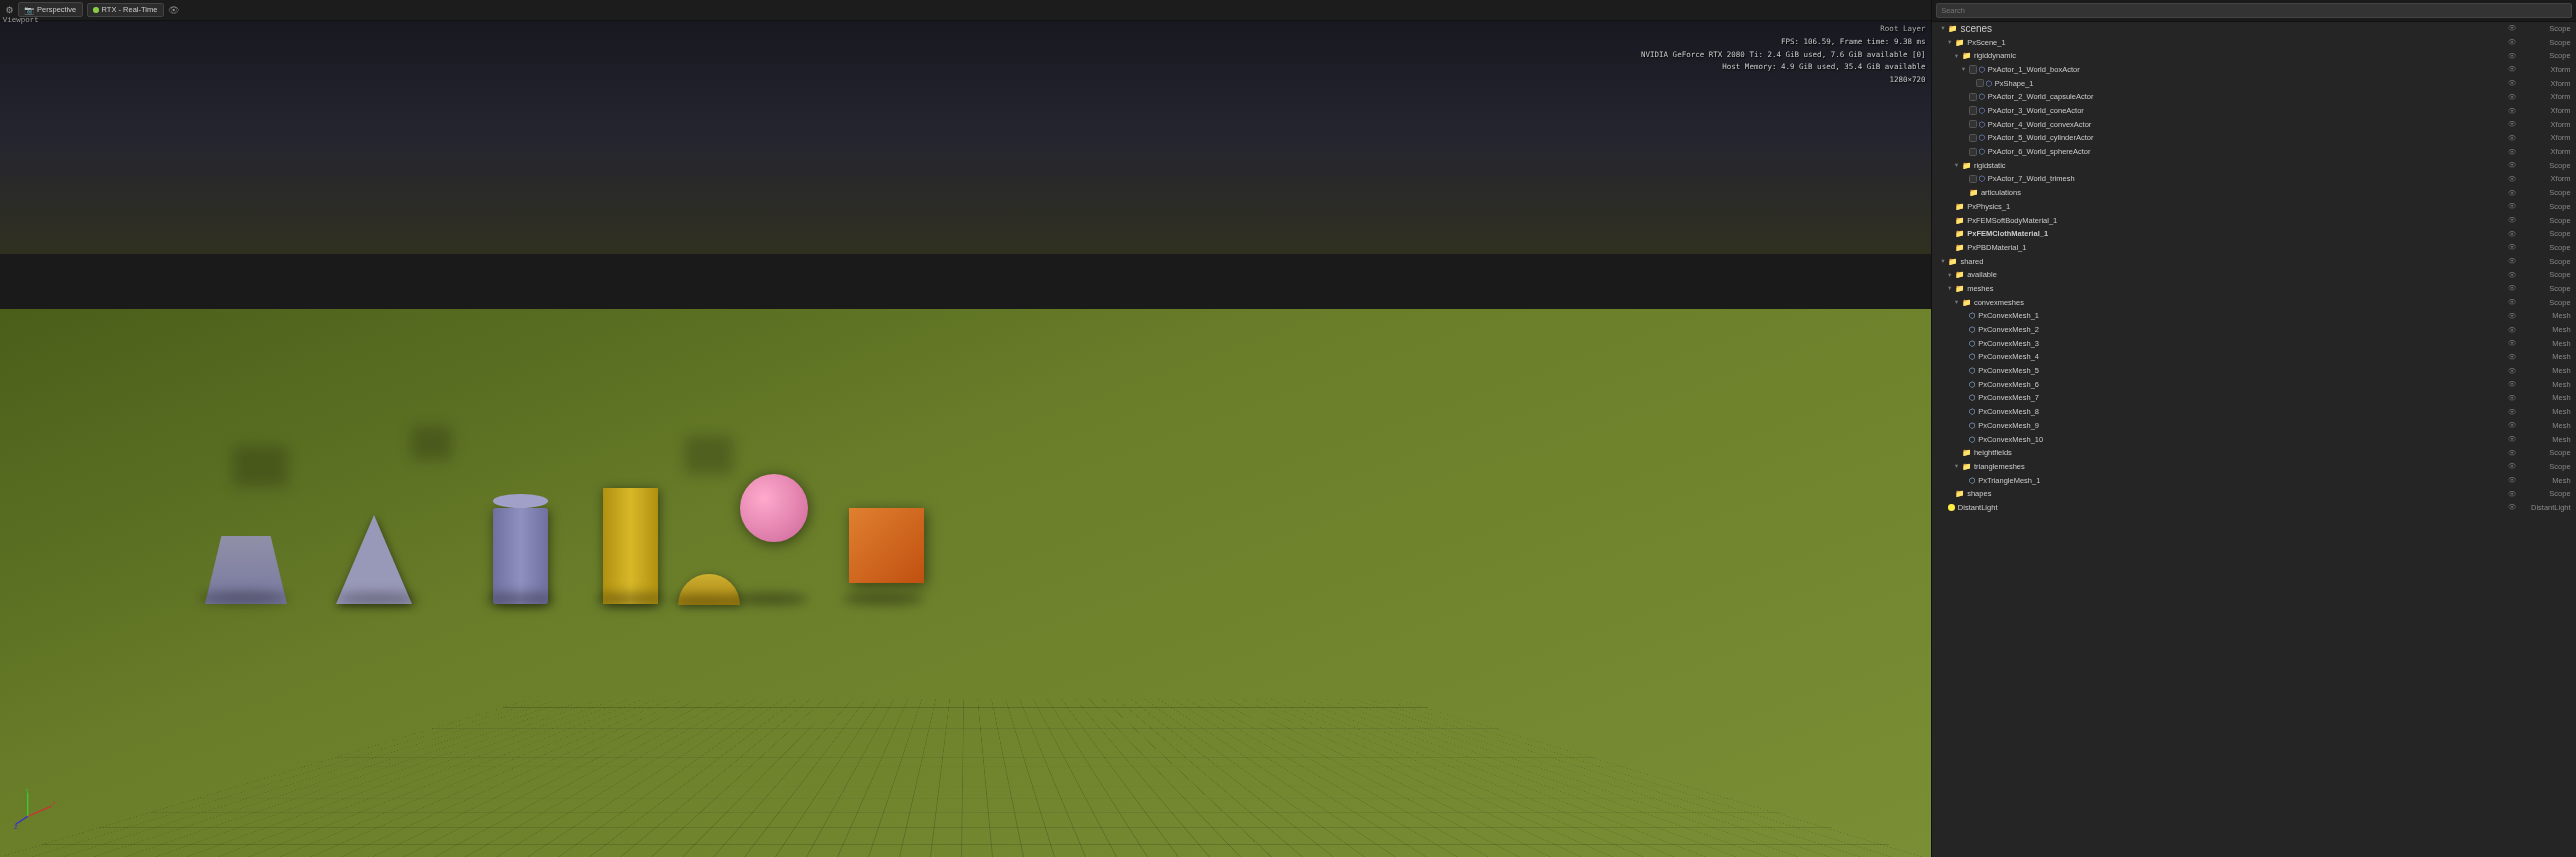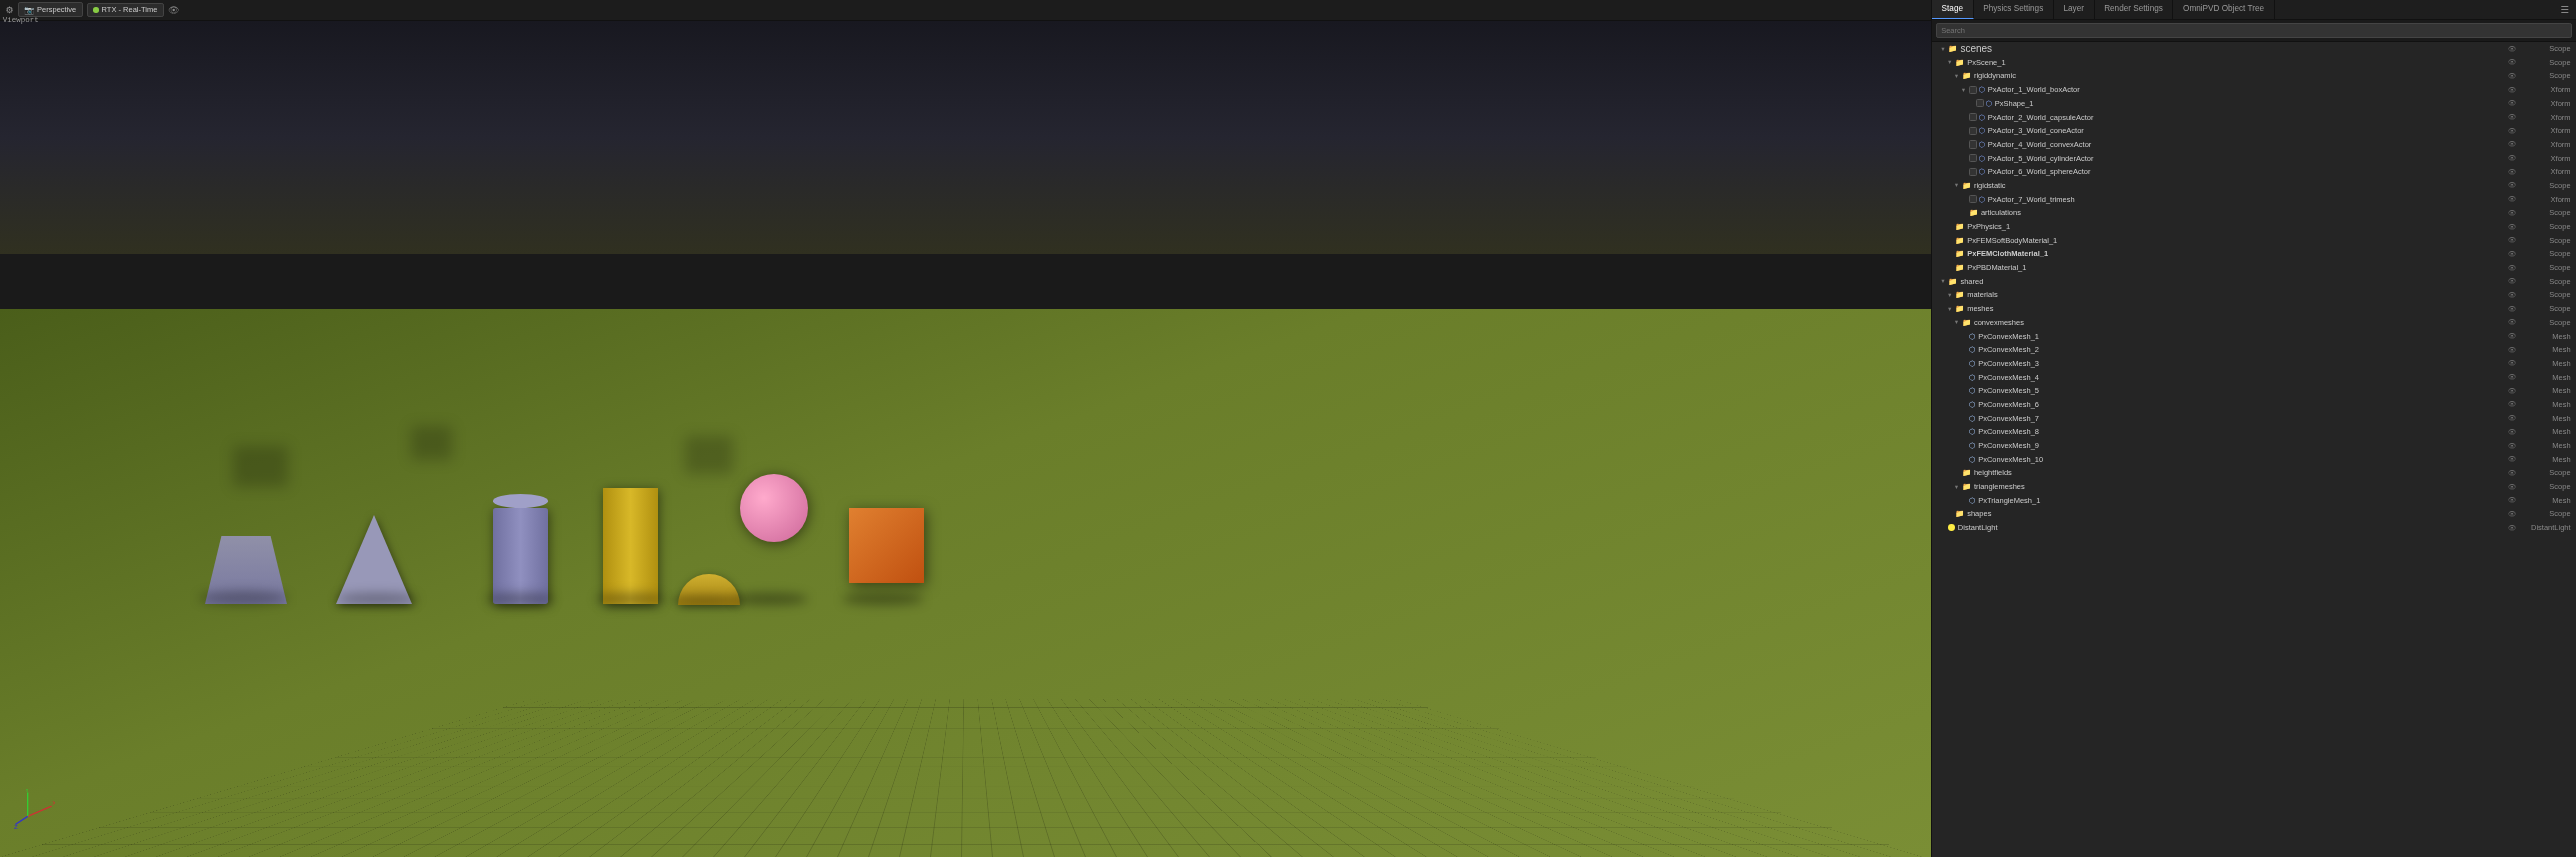--- a/index.html
+++ b/index.html
@@ -34,20 +34,27 @@
           <span style="color:#88aaff;font-size:8.2px;">📷</span>
           <span>Perspective</span>
         </div>
         <div style="display:flex;align-items:center;gap:2.7px;background:rgba(255,255,255,0.07);border:0.7px solid #444;border-radius:2.1px;padding:1.4px 5.5px;color:#ccc;font-size:7.5px;cursor:pointer;">
           <span style="width:5.5px;height:5.5px;border-radius:50%;background:#88cc44;display:inline-block;"></span>
           <span>RTX - Real-Time</span>
         </div>
         <div style="color:#888;cursor:pointer;font-size:9px;">👁</div>
       </div>
 
+      <div style="position:absolute;top:23px;right:5.5px;color:#cccccc;font-size:7.5px;line-height:1.7;text-align:right;z-index:15;font-family:monospace;text-shadow:0.7px 0.7px 1.4px #000;">
+        <div style="color:#aaa;">Root Layer</div>
+        <div>FPS: 106.59, Frame time: 9.38 ms</div>
+        <div>NVIDIA GeForce RTX 2080 Ti: 2.4 GiB used,  7.6 GiB available [0]</div>
+        <div>Host Memory: 4.9 GiB used, 35.4 GiB available</div>
+        <div>1280×720</div>
+      </div>
 
       <div style="position:absolute;top:20.5px;left:0;right:0;height:233px;background:linear-gradient(to bottom,#181820,#252530,#303020);"></div>
 
       <div style="position:absolute;bottom:0;left:0;right:0;height:548px;background:linear-gradient(160deg,#4a5e1a 0%,#6a7e2a 40%,#7a8e35 100%);overflow:hidden;">
         <div style="position:absolute;top:0;left:0;right:0;bottom:0;background-image:linear-gradient(rgba(0,0,0,0.18) 0.7px,transparent 0.7px),linear-gradient(90deg,rgba(0,0,0,0.18) 0.7px,transparent 0.7px);background-size:31px 31px;transform:perspective(342px) rotateX(50deg);transform-origin:bottom center;"></div>
       </div>
 
       <div style="position:absolute;bottom:253px;left:205px;width:82px;height:68px;background:linear-gradient(to bottom,#9090a8,#7878a0);clip-path:polygon(20% 0%,80% 0%,100% 100%,0% 100%);filter:drop-shadow(2.1px 3.4px 5.5px rgba(0,0,0,0.6));"></div>
 
       <div style="position:absolute;bottom:253px;left:336px;">
@@ -88,29 +95,20 @@
 
           <line x1="20" y1="40" x2="2" y2="52" stroke="#3333cc" stroke-width="2"></line>
           <text x="0" y="58" fill="#3333cc" font-size="9">Z</text>
         </svg>
       </div>
 
     </div>
 
     <div style="flex:1;display:flex;flex-direction:column;background:#252525;border-left:0.7px solid #111;overflow:hidden;min-width:0;">
 
-      <div style="display:flex;background:#1e1e1e;border-bottom:0.7px solid #111;flex-shrink:0;align-items:stretch;">
-        <div style="padding:4.1px 9.6px;font-size:8.2px;color:#ffffff;cursor:pointer;border-right:0.7px solid #111;background:#252525;border-bottom:1.4px solid #5599ff;">Stage</div>
-        <div style="padding:4.1px 9.6px;font-size:8.2px;color:#999;cursor:pointer;border-right:0.7px solid #111;">Physics Settings</div>
-        <div style="padding:4.1px 9.6px;font-size:8.2px;color:#999;cursor:pointer;border-right:0.7px solid #111;">Layer</div>
-        <div style="padding:4.1px 9.6px;font-size:8.2px;color:#999;cursor:pointer;border-right:0.7px solid #111;">Render Settings</div>
-        <div style="padding:4.1px 9.6px;font-size:8.2px;color:#999;cursor:pointer;border-right:0.7px solid #111;">OmniPVD Object Tree</div>
-        <div style="flex:1;"></div>
-        <div style="padding:4.1px 6.8px;color:#888;cursor:pointer;font-size:9.6px;">☰</div>
-      </div>
 
       <div style="padding:2.7px 4.1px;background:#1a1a1a;border-bottom:0.7px solid #111;flex-shrink:0;">
         <input type="text" style="width: 100%; background: rgb(51, 51, 51); border: 0.7px solid rgb(68, 68, 68); border-radius: 2.1px; padding: 2.1px 4.1px; color: rgb(204, 204, 204); font-size: 7.5px; outline: none;" placeholder="Search">
       </div>
 
 
       <div style="flex:1;overflow-y:auto;overflow-x:hidden;background:#252525;" id="tree-container">
       <div style="display: flex; align-items: center; height: 13.7px; padding: 0px 2.7px; cursor: pointer;">
             <span style="display: inline-block; width: 5.5px; flex-shrink: 0;"></span>
             <span style="width: 8.2px; font-size: 5.5px; color: rgb(119, 119, 119); flex-shrink: 0;">▼</span>
@@ -260,21 +258,21 @@
             <span style="width: 8.2px; font-size: 5.5px; color: rgb(119, 119, 119); flex-shrink: 0;">▼</span>
             <span style="margin-right: 2.7px; font-size: 7.5px; flex-shrink: 0; color: rgb(204, 153, 68);">📁</span>
             <span style="flex: 1 1 0%; white-space: nowrap; overflow: hidden; text-overflow: ellipsis; font-size: 7.5px; color: rgb(204, 204, 204); font-family: Arial, sans-serif;">shared</span>
             <span style="width: 12.3px; color: rgb(119, 119, 119); font-size: 6.8px; text-align: center; flex-shrink: 0; cursor: pointer;">👁</span>
             <span style="width: 55px; font-size: 7.5px; color: rgb(136, 136, 136); text-align: right; padding-right: 2.7px; font-family: Arial, sans-serif; flex-shrink: 0;">Scope</span>
           </div>
           <div style="display: flex; align-items: center; height: 13.7px; padding: 0px 2.7px; cursor: pointer;">
             <span style="display: inline-block; width: 12.3px; flex-shrink: 0;"></span>
             <span style="width: 8.2px; font-size: 5.5px; color: rgb(119, 119, 119); flex-shrink: 0;">▼</span>
             <span style="margin-right: 2.7px; font-size: 7.5px; flex-shrink: 0; color: rgb(204, 153, 68);">📁</span>
-            <span style="flex: 1 1 0%; white-space: nowrap; overflow: hidden; text-overflow: ellipsis; font-size: 7.5px; color: rgb(204, 204, 204); font-family: Arial, sans-serif;">materials</span>
+            <span style="flex: 1 1 0%; white-space: nowrap; overflow: hidden; text-overflow: ellipsis; font-size: 7.5px; color: rgb(204, 204, 204); font-family: Arial, sans-serif;">available</span>
             <span style="width: 12.3px; color: rgb(119, 119, 119); font-size: 6.8px; text-align: center; flex-shrink: 0; cursor: pointer;">👁</span>
             <span style="width: 55px; font-size: 7.5px; color: rgb(136, 136, 136); text-align: right; padding-right: 2.7px; font-family: Arial, sans-serif; flex-shrink: 0;">Scope</span>
           </div>
           <div style="display: flex; align-items: center; height: 13.7px; padding: 0px 2.7px; cursor: pointer;">
             <span style="display: inline-block; width: 12.3px; flex-shrink: 0;"></span>
             <span style="width: 8.2px; font-size: 5.5px; color: rgb(119, 119, 119); flex-shrink: 0;">▼</span>
             <span style="margin-right: 2.7px; font-size: 7.5px; flex-shrink: 0; color: rgb(204, 153, 68);">📁</span>
             <span style="flex: 1 1 0%; white-space: nowrap; overflow: hidden; text-overflow: ellipsis; font-size: 7.5px; color: rgb(204, 204, 204); font-family: Arial, sans-serif;">meshes</span>
             <span style="width: 12.3px; color: rgb(119, 119, 119); font-size: 6.8px; text-align: center; flex-shrink: 0; cursor: pointer;">👁</span>
             <span style="width: 55px; font-size: 7.5px; color: rgb(136, 136, 136); text-align: right; padding-right: 2.7px; font-family: Arial, sans-serif; flex-shrink: 0;">Scope</span>

